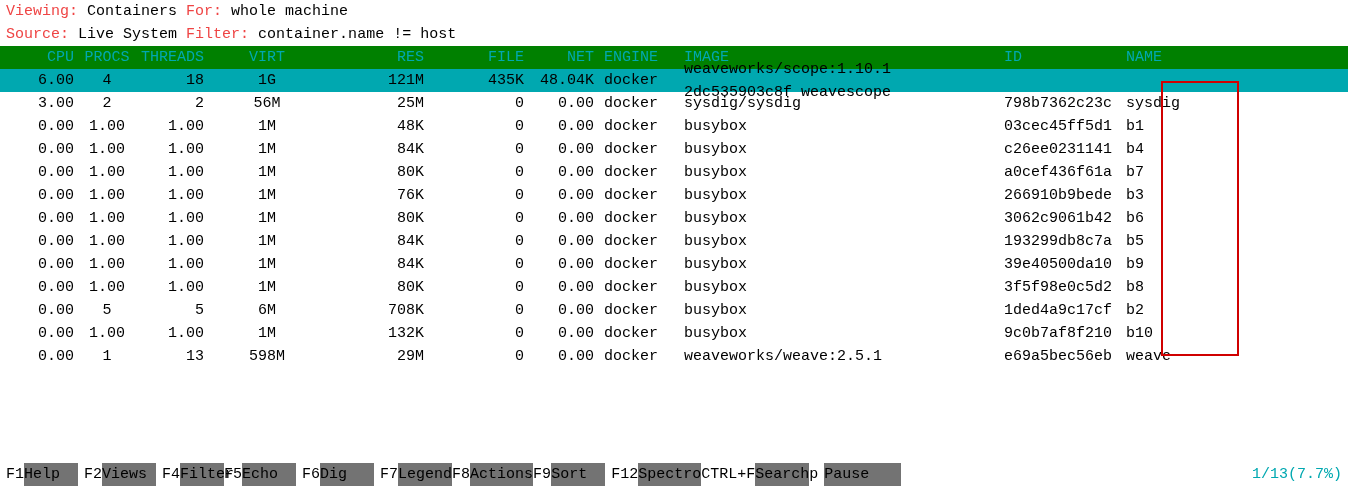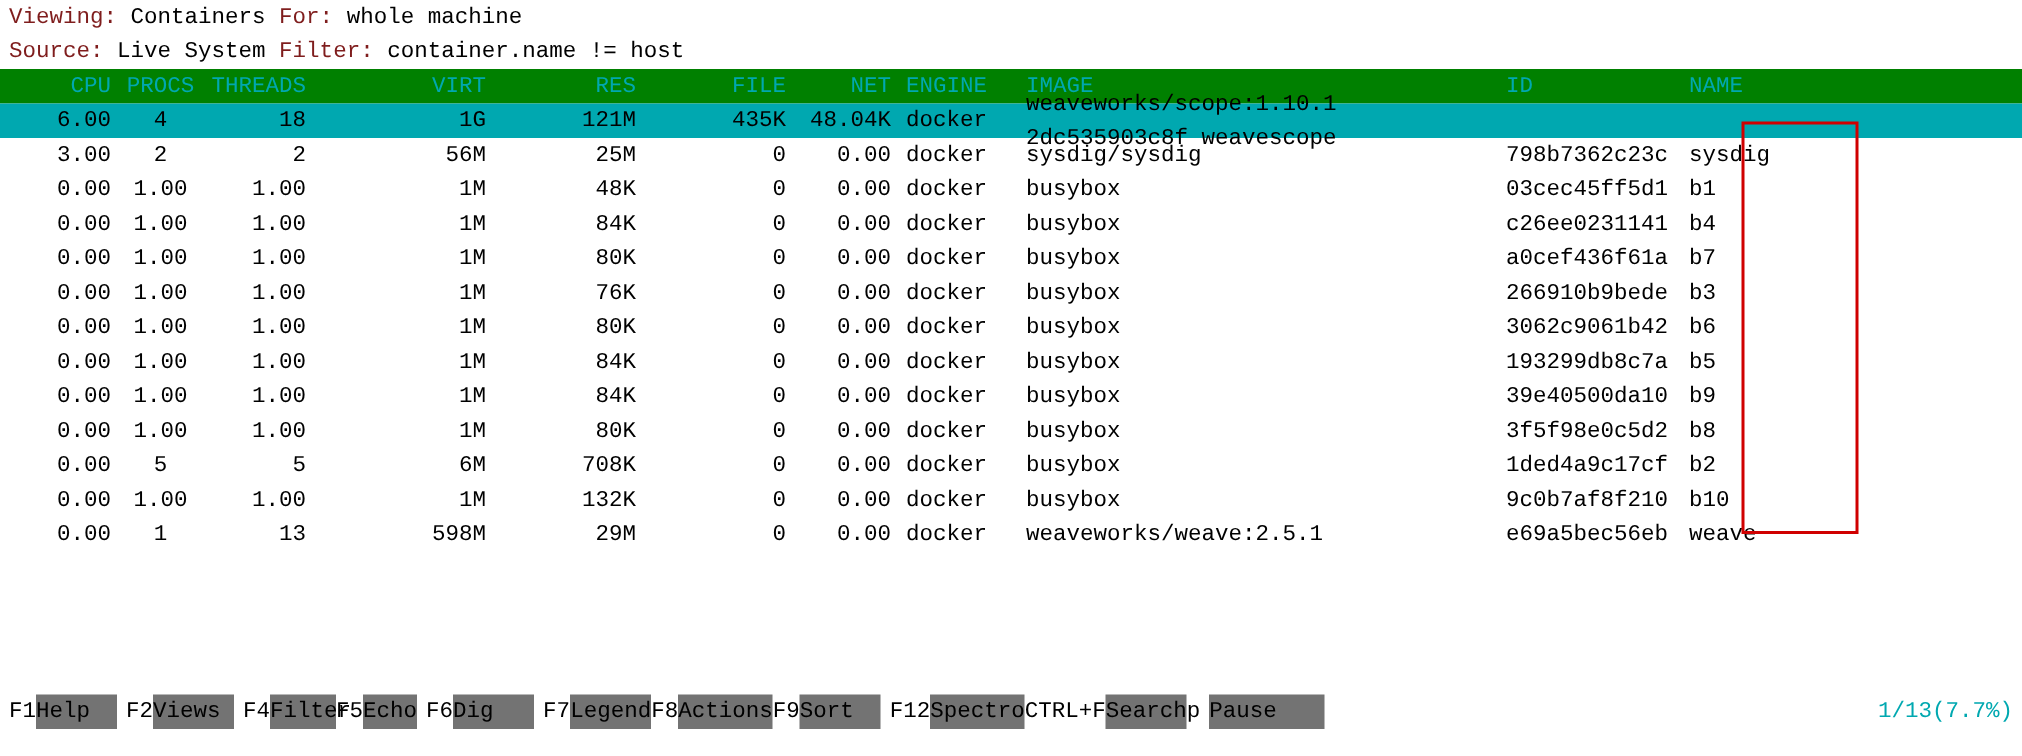--- a/index.html
+++ b/index.html
@@ -7,21 +7,21 @@
     background: #ffffff;
     font-family: "Courier New", monospace;
     font-size: 15px;
     line-height: 23px;
     color: #000;
     width: 1348px;
     height: 504px;
     overflow: hidden;
     position: relative;
   }
-  .cyan { color: #7f1d1d; }
+  .cyan { color: #ef4444; }
   .top-line { white-space: pre; padding-left: 6px; }
   .header-row {
     background: #008000;
     color: #00a8b0;
     display: flex;
     font-weight: normal;
     height: 23px;
     align-items: center;
   }
   .sel-row {
@@ -33,21 +33,21 @@
   }
   .data-row {
     display: flex;
     height: 23px;
     align-items: center;
     color: #000;
   }
   .c-cpu    { width: 80px;  text-align: right; padding-right: 6px; }
   .c-procs  { width: 60px;  text-align: center; padding-right: 6px; }
   .c-threads{ width: 70px;  text-align: right; padding-right: 6px; }
-  .c-virt   { width: 120px; text-align: right; padding-right: 6px; }
+  .c-virt   { width: 120px; text-align: center; padding-right: 6px; }
   .c-res    { width: 100px; text-align: right; padding-right: 6px; }
   .c-file   { width: 100px; text-align: right; padding-right: 6px; }
   .c-net    { width: 70px;  text-align: right; padding-right: 6px; }
   .c-engine { width: 80px;  text-align: left;  padding-left: 4px; }
   .c-image  { width: 320px; text-align: left;  padding-left: 4px; }
   .c-id     { width: 120px; text-align: left;  padding-left: 4px; }
   .c-name   { width: 100px; text-align: left;  padding-left: 6px; }
 
   .header-row .c-cpu   { text-align: right; }
   .header-row .c-image { text-align: left; }
@@ -276,21 +276,21 @@
 <div class="footer">
   <span class="fkey">F1</span>
     <span class="flabel" style="width:54px">Help</span>
     <span class="pad6"></span>
   <span class="fkey">F2</span>
     <span class="flabel" style="width:54px">Views</span>
     <span class="pad6"></span>
   <span class="fkey">F4</span>
     <span class="flabel" style="width:44px">Filter</span>
   <span class="fkey">F5</span>
-    <span class="flabel" style="width:36px">Echo</span>
+    <span class="flabel" style="width:54px">Echo</span>
     <span class="pad6"></span>
   <span class="fkey">F6</span>
     <span class="flabel" style="width:54px">Dig</span>
     <span class="pad6"></span>
   <span class="fkey">F7</span>
     <span class="flabel" style="width:54px">Legend</span>
   <span class="fkey">F8</span>
     <span class="flabel" style="width:63px">Actions</span>
   <span class="fkey">F9</span>
     <span class="flabel" style="width:54px">Sort</span>

